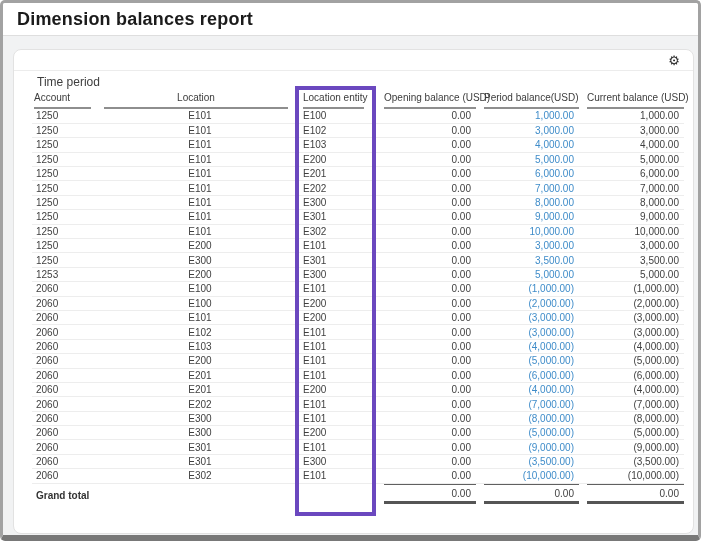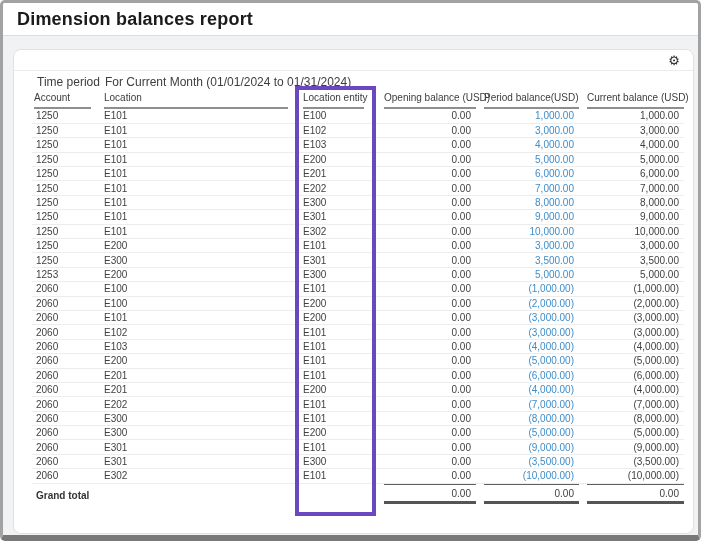--- a/index.html
+++ b/index.html
@@ -34,21 +34,21 @@
   }
   th { font-weight:normal; text-align:left; vertical-align:bottom; padding:0; }
   .hd {
     display:block; border-bottom:2px solid #8e8e8e; padding:1px 0 3px;
     margin-right:8px; line-height:13px; white-space:nowrap; color:#3c3c3c;
   }
   th.num .hd { margin-right:0; margin-left:8px; text-align:right; padding-right:5px; }
   td { padding:0; height:14.4px; line-height:13px; border-bottom:1px solid #ededed; white-space:nowrap; }
   td.c-account, th.c-account { padding-left:4px; }
   th.c-account .hd { padding-left:0; margin-left:-2px; }
-  td.c-location, th.c-location { padding-left:5px; }
+  td.c-location, th.c-location { padding-left:5px;text-align:center; }
   td.c-affiliate, th.c-affiliate { padding-left:7px; }
   th.c-affiliate .hd { margin-right:12px; }
   td.num { text-align:right; padding-right:5px; }
   .plink { color:var(--link); cursor:pointer; }
   tfoot td { border-bottom:none; height:auto;margin-left:44px; }
   tfoot td.c-account { font-weight:bold; color:#333; padding-top:3px; }
   .tot {
     display:block; margin-left:8px; text-align:right;
     border-top:1px solid #606060; border-bottom:3px solid #555;
     padding:2px 5px 1px 0; line-height:13px;
@@ -66,21 +66,20 @@
     <span class="title">Dimension balances report</span>
   </div>
 
   <div class="card">
     <div class="toolbar">
       <span class="gear">⚙</span>
     </div>
 
     <div class="meta">
       <span class="lbl">Time period</span>
-      <span class="val">For Current Month (01/01/2024 to 01/31/2024)</span>
     </div>
 
     <table>
       <colgroup>
         <col style="width:67px">
           <col style="width:197px">
           <col style="width:80px">
         <col style="width:100px">
           <col style="width:103px">
           <col style="width:105px">

